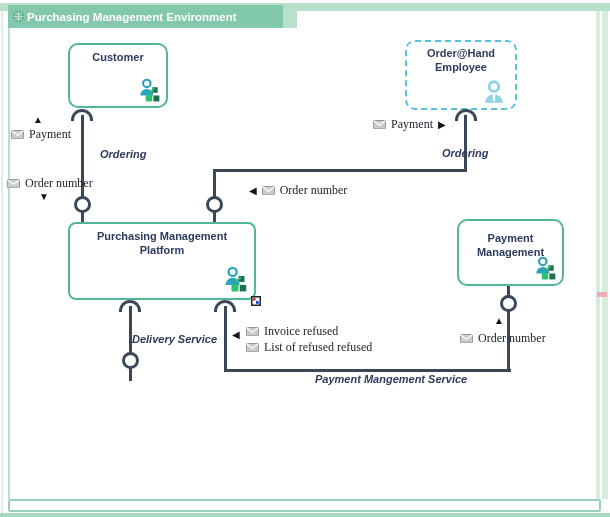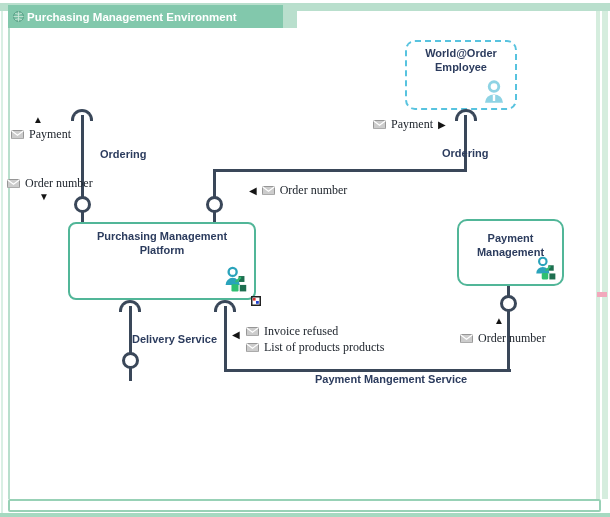--- a/index.html
+++ b/index.html
@@ -28,21 +28,21 @@
   .n-dash-green{border:2.5px dashed #4fc196;}
   .node .nlbl{padding-top:6px;}
   .node .icon-br{position:absolute;right:5px;bottom:4px;}
   
   .edge{background:#3a4759;z-index:3;}
   .ball{box-sizing:border-box;width:17px;height:17px;border:3px solid #3a4759;background:#ffffff;
         border-radius:50%;z-index:6;}
   .socket{box-sizing:border-box;width:22px;height:12px;border:3px solid #3a4759;border-bottom:none;
           border-radius:11px 11px 0 0;z-index:6;background:transparent;}
   
-  .elbl{color:#2c3c5e;font-weight:700;font-size:11px;z-index:7;white-space:nowrap;}
+  .elbl{color:#2c3c5e;font-weight:700;font-size:11px;z-index:7;white-space:nowrap;font-style:italic;}
   .item{font-family:"Liberation Serif",serif;font-size:12px;color:#20262e;z-index:7;white-space:nowrap;}
   .row{display:flex;align-items:center;gap:5px;z-index:7;}
   .arrow{font-size:10px;color:#141414;z-index:7;line-height:1;}
   .badge{z-index:8;}
 </style>
 </head>
 <body>
 
 <div class="screen">
 
@@ -100,23 +100,29 @@
 
   <div class="abs socket" style="left:71px;top:109px;"></div>
   <div class="abs socket" style="left:455px;top:109px;"></div>
   <div class="abs socket" style="left:119px;top:300px;"></div>
   <div class="abs socket" style="left:214px;top:300px;"></div>
   <div class="abs ball" style="left:74px;top:196px;"></div>
   <div class="abs ball" style="left:206px;top:196px;"></div>
   <div class="abs ball" style="left:122px;top:352px;"></div>
   <div class="abs ball" style="left:500px;top:295px;"></div>
 
+  <div class="abs node n-solid" style="left:68px;top:43px;width:100px;height:65px;">
+    <div class="nlbl">Customer</div>
+    <svg class="icon-br" width="24" height="24" viewBox="0 0 22 22">
+        <use href="#actor-comp"></use>
+      </svg>
+  </div>
 
   <div class="abs node n-dash-blue" style="left:405px;top:40px;width:112px;height:70px;">
-    <div class="nlbl" style="padding:5px 8px 0;">World@Order Employee</div>
+    <div class="nlbl" style="padding:5px 8px 0;">Order@Hand Employee</div>
     <svg class="icon-br" style="right:9px;" width="24" height="24" viewBox="0 0 20 20">
         <use href="#person-blue"></use>
       </svg>
   </div>
 
   <div class="abs node n-solid" style="left:68px;top:222px;width:188px;height:78px;border-radius:8px;">
     <div class="nlbl" style="padding:6px 14px 0;">Purchasing Management Platform</div>
     <svg class="icon-br" style="right:6px;bottom:6px;" width="26" height="26" viewBox="0 0 22 22">
         <use href="#actor-comp"></use>
       </svg>
@@ -178,21 +184,21 @@
     <div class="row">
       <svg width="13" height="9" viewBox="0 0 13 9">
           <use href="#envelope"></use>
         </svg>
       <span class="item">Invoice refused</span>
     </div>
     <div class="row" style="margin-top:1px;">
       <svg width="13" height="9" viewBox="0 0 13 9">
           <use href="#envelope"></use>
         </svg>
-      <span class="item">List of products products</span>
+      <span class="item">List of refused refused</span>
     </div>
   </div>
 
   <div class="abs arrow" style="left:494px;top:316px;">▲</div>
   <div class="abs row" style="left:460px;top:331px;">
     <svg width="13" height="9" viewBox="0 0 13 9">
         <use href="#envelope"></use>
       </svg>
     <span class="item">Order number</span>
   </div>

